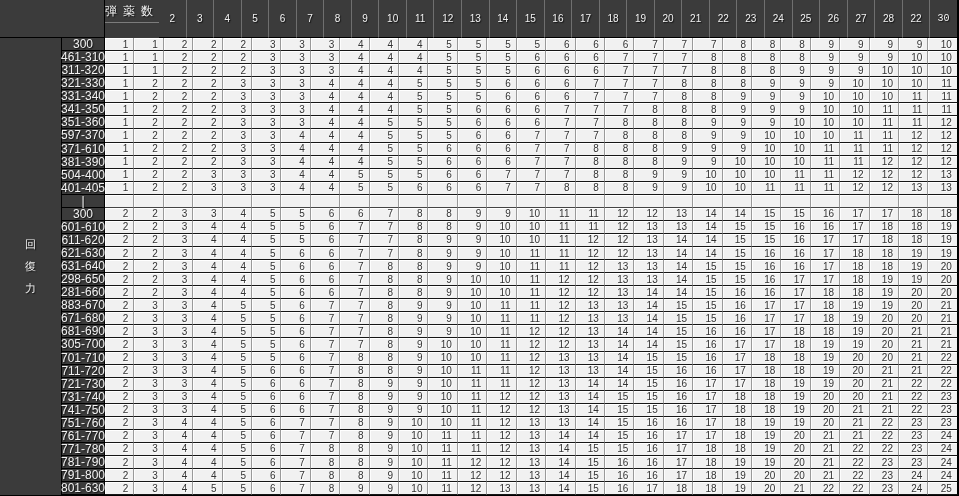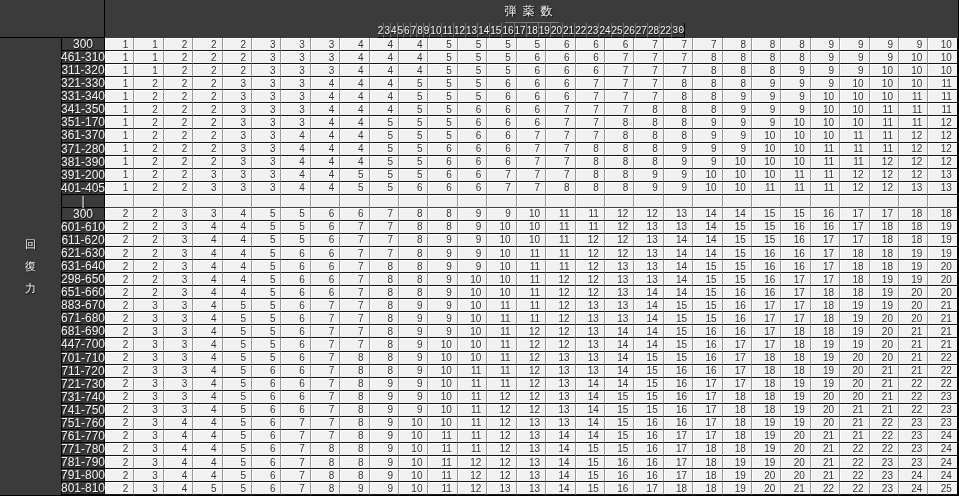--- a/index.html
+++ b/index.html
@@ -13,21 +13,21 @@
     border-right:1px solid #000;
     border-bottom:1px solid #000;
   }
   .top { display:flex; height:38px; flex:none; }
   .corner {
     width:105px; flex:none;
     background:var(--header-bg,#3b3b3b);
     border-right:1px solid var(--border-dark,#000);
     border-bottom:1px solid var(--border-dark,#000);
   }
-  .right-top { flex:1; display:flex; flex-direction:column;align-items:center; }
+  .right-top { flex:1; display:flex; flex-direction:row; }
   .title-cell {
     height:23px; flex:none;
     display:flex; align-items:center; justify-content:center;
     color:var(--header-text,#f2f2f2);
     font-size:12px; letter-spacing:6px;
     border-bottom:1px solid #7c7c7c;
     text-shadow:1px 1px 1px #141414;
   }
   .headers { flex:1; display:flex; }
   .hcell {
@@ -310,85 +310,85 @@
           <div class="dcell">9</div>
           <div class="dcell">9</div>
           <div class="dcell">9</div>
           <div class="dcell">10</div>
           <div class="dcell">10</div>
           <div class="dcell">11</div>
           <div class="dcell">11</div>
           <div class="dcell">11</div>
         </div>
         <div class="trow">
-          <div class="rlabel">351-170</div>
-          <div class="dcell">1</div>
-          <div class="dcell">2</div>
-          <div class="dcell">2</div>
-          <div class="dcell">2</div>
-          <div class="dcell">3</div>
-          <div class="dcell">3</div>
-          <div class="dcell">3</div>
-          <div class="dcell">4</div>
-          <div class="dcell">4</div>
-          <div class="dcell">5</div>
-          <div class="dcell">5</div>
-          <div class="dcell">5</div>
-          <div class="dcell">6</div>
-          <div class="dcell">6</div>
-          <div class="dcell">6</div>
-          <div class="dcell">7</div>
-          <div class="dcell">7</div>
-          <div class="dcell">8</div>
-          <div class="dcell">8</div>
-          <div class="dcell">8</div>
-          <div class="dcell">9</div>
-          <div class="dcell">9</div>
-          <div class="dcell">9</div>
-          <div class="dcell">10</div>
-          <div class="dcell">10</div>
-          <div class="dcell">10</div>
-          <div class="dcell">11</div>
-          <div class="dcell">11</div>
-          <div class="dcell">12</div>
-        </div>
-        <div class="trow">
-          <div class="rlabel">361-370</div>
-          <div class="dcell">1</div>
-          <div class="dcell">2</div>
-          <div class="dcell">2</div>
-          <div class="dcell">2</div>
-          <div class="dcell">3</div>
-          <div class="dcell">3</div>
-          <div class="dcell">4</div>
-          <div class="dcell">4</div>
-          <div class="dcell">4</div>
-          <div class="dcell">5</div>
-          <div class="dcell">5</div>
-          <div class="dcell">5</div>
-          <div class="dcell">6</div>
-          <div class="dcell">6</div>
-          <div class="dcell">7</div>
-          <div class="dcell">7</div>
-          <div class="dcell">7</div>
-          <div class="dcell">8</div>
-          <div class="dcell">8</div>
-          <div class="dcell">8</div>
-          <div class="dcell">9</div>
-          <div class="dcell">9</div>
-          <div class="dcell">10</div>
-          <div class="dcell">10</div>
-          <div class="dcell">10</div>
-          <div class="dcell">11</div>
-          <div class="dcell">11</div>
-          <div class="dcell">12</div>
-          <div class="dcell">12</div>
-        </div>
-        <div class="trow">
-          <div class="rlabel">371-280</div>
+          <div class="rlabel">351-360</div>
+          <div class="dcell">1</div>
+          <div class="dcell">2</div>
+          <div class="dcell">2</div>
+          <div class="dcell">2</div>
+          <div class="dcell">3</div>
+          <div class="dcell">3</div>
+          <div class="dcell">3</div>
+          <div class="dcell">4</div>
+          <div class="dcell">4</div>
+          <div class="dcell">5</div>
+          <div class="dcell">5</div>
+          <div class="dcell">5</div>
+          <div class="dcell">6</div>
+          <div class="dcell">6</div>
+          <div class="dcell">6</div>
+          <div class="dcell">7</div>
+          <div class="dcell">7</div>
+          <div class="dcell">8</div>
+          <div class="dcell">8</div>
+          <div class="dcell">8</div>
+          <div class="dcell">9</div>
+          <div class="dcell">9</div>
+          <div class="dcell">9</div>
+          <div class="dcell">10</div>
+          <div class="dcell">10</div>
+          <div class="dcell">10</div>
+          <div class="dcell">11</div>
+          <div class="dcell">11</div>
+          <div class="dcell">12</div>
+        </div>
+        <div class="trow">
+          <div class="rlabel">597-370</div>
+          <div class="dcell">1</div>
+          <div class="dcell">2</div>
+          <div class="dcell">2</div>
+          <div class="dcell">2</div>
+          <div class="dcell">3</div>
+          <div class="dcell">3</div>
+          <div class="dcell">4</div>
+          <div class="dcell">4</div>
+          <div class="dcell">4</div>
+          <div class="dcell">5</div>
+          <div class="dcell">5</div>
+          <div class="dcell">5</div>
+          <div class="dcell">6</div>
+          <div class="dcell">6</div>
+          <div class="dcell">7</div>
+          <div class="dcell">7</div>
+          <div class="dcell">7</div>
+          <div class="dcell">8</div>
+          <div class="dcell">8</div>
+          <div class="dcell">8</div>
+          <div class="dcell">9</div>
+          <div class="dcell">9</div>
+          <div class="dcell">10</div>
+          <div class="dcell">10</div>
+          <div class="dcell">10</div>
+          <div class="dcell">11</div>
+          <div class="dcell">11</div>
+          <div class="dcell">12</div>
+          <div class="dcell">12</div>
+        </div>
+        <div class="trow">
+          <div class="rlabel">371-610</div>
           <div class="dcell">1</div>
           <div class="dcell">2</div>
           <div class="dcell">2</div>
           <div class="dcell">2</div>
           <div class="dcell">3</div>
           <div class="dcell">3</div>
           <div class="dcell">4</div>
           <div class="dcell">4</div>
           <div class="dcell">4</div>
           <div class="dcell">5</div>
@@ -438,21 +438,21 @@
           <div class="dcell">10</div>
           <div class="dcell">10</div>
           <div class="dcell">10</div>
           <div class="dcell">11</div>
           <div class="dcell">11</div>
           <div class="dcell">12</div>
           <div class="dcell">12</div>
           <div class="dcell">12</div>
         </div>
         <div class="trow">
-          <div class="rlabel">391-200</div>
+          <div class="rlabel">504-400</div>
           <div class="dcell">1</div>
           <div class="dcell">2</div>
           <div class="dcell">2</div>
           <div class="dcell">3</div>
           <div class="dcell">3</div>
           <div class="dcell">3</div>
           <div class="dcell">4</div>
           <div class="dcell">4</div>
           <div class="dcell">5</div>
           <div class="dcell">5</div>
@@ -726,21 +726,21 @@
           <div class="dcell">15</div>
           <div class="dcell">16</div>
           <div class="dcell">17</div>
           <div class="dcell">17</div>
           <div class="dcell">18</div>
           <div class="dcell">19</div>
           <div class="dcell">19</div>
           <div class="dcell">20</div>
         </div>
         <div class="trow">
-          <div class="rlabel">651-660</div>
+          <div class="rlabel">281-660</div>
           <div class="dcell">2</div>
           <div class="dcell">2</div>
           <div class="dcell">3</div>
           <div class="dcell">4</div>
           <div class="dcell">4</div>
           <div class="dcell">5</div>
           <div class="dcell">6</div>
           <div class="dcell">6</div>
           <div class="dcell">7</div>
           <div class="dcell">8</div>
@@ -854,21 +854,21 @@
           <div class="dcell">16</div>
           <div class="dcell">17</div>
           <div class="dcell">18</div>
           <div class="dcell">18</div>
           <div class="dcell">19</div>
           <div class="dcell">20</div>
           <div class="dcell">21</div>
           <div class="dcell">21</div>
         </div>
         <div class="trow">
-          <div class="rlabel">447-700</div>
+          <div class="rlabel">305-700</div>
           <div class="dcell">2</div>
           <div class="dcell">3</div>
           <div class="dcell">3</div>
           <div class="dcell">4</div>
           <div class="dcell">5</div>
           <div class="dcell">5</div>
           <div class="dcell">6</div>
           <div class="dcell">7</div>
           <div class="dcell">7</div>
           <div class="dcell">8</div>
@@ -1206,21 +1206,21 @@
           <div class="dcell">19</div>
           <div class="dcell">20</div>
           <div class="dcell">20</div>
           <div class="dcell">21</div>
           <div class="dcell">22</div>
           <div class="dcell">23</div>
           <div class="dcell">24</div>
           <div class="dcell">24</div>
         </div>
         <div class="trow">
-          <div class="rlabel">801-810</div>
+          <div class="rlabel">801-630</div>
           <div class="dcell">2</div>
           <div class="dcell">3</div>
           <div class="dcell">4</div>
           <div class="dcell">5</div>
           <div class="dcell">5</div>
           <div class="dcell">6</div>
           <div class="dcell">7</div>
           <div class="dcell">8</div>
           <div class="dcell">9</div>
           <div class="dcell">9</div>

